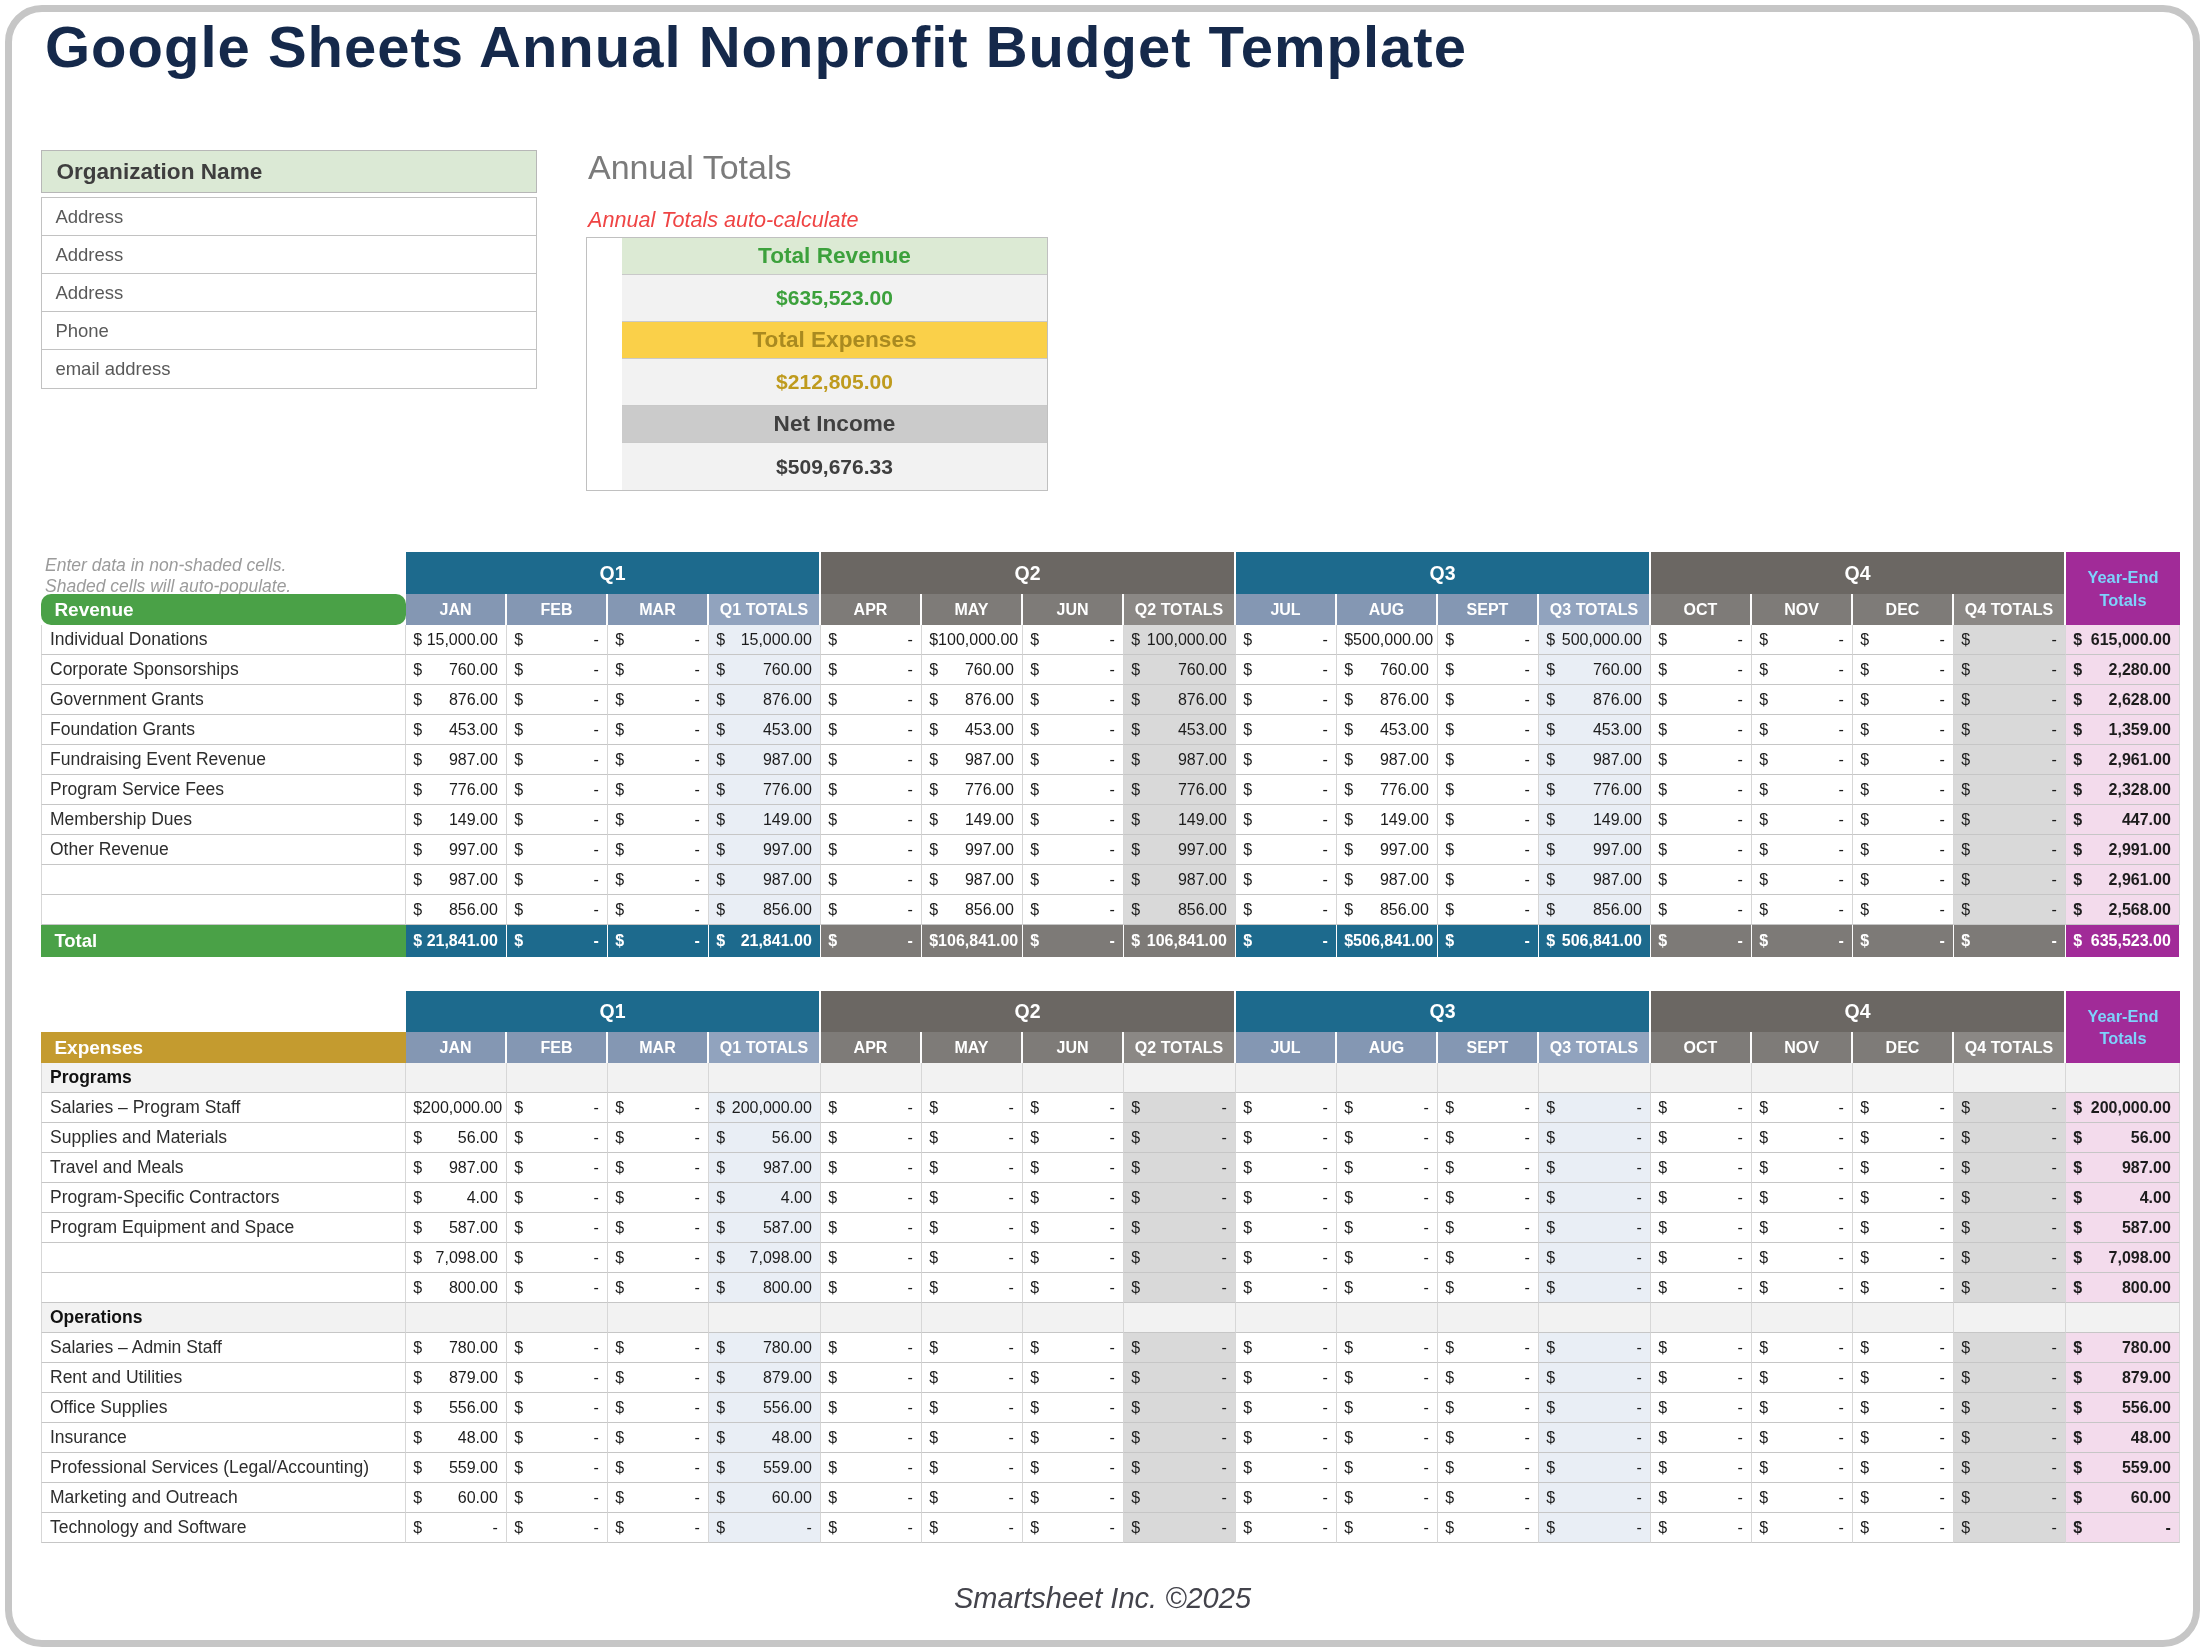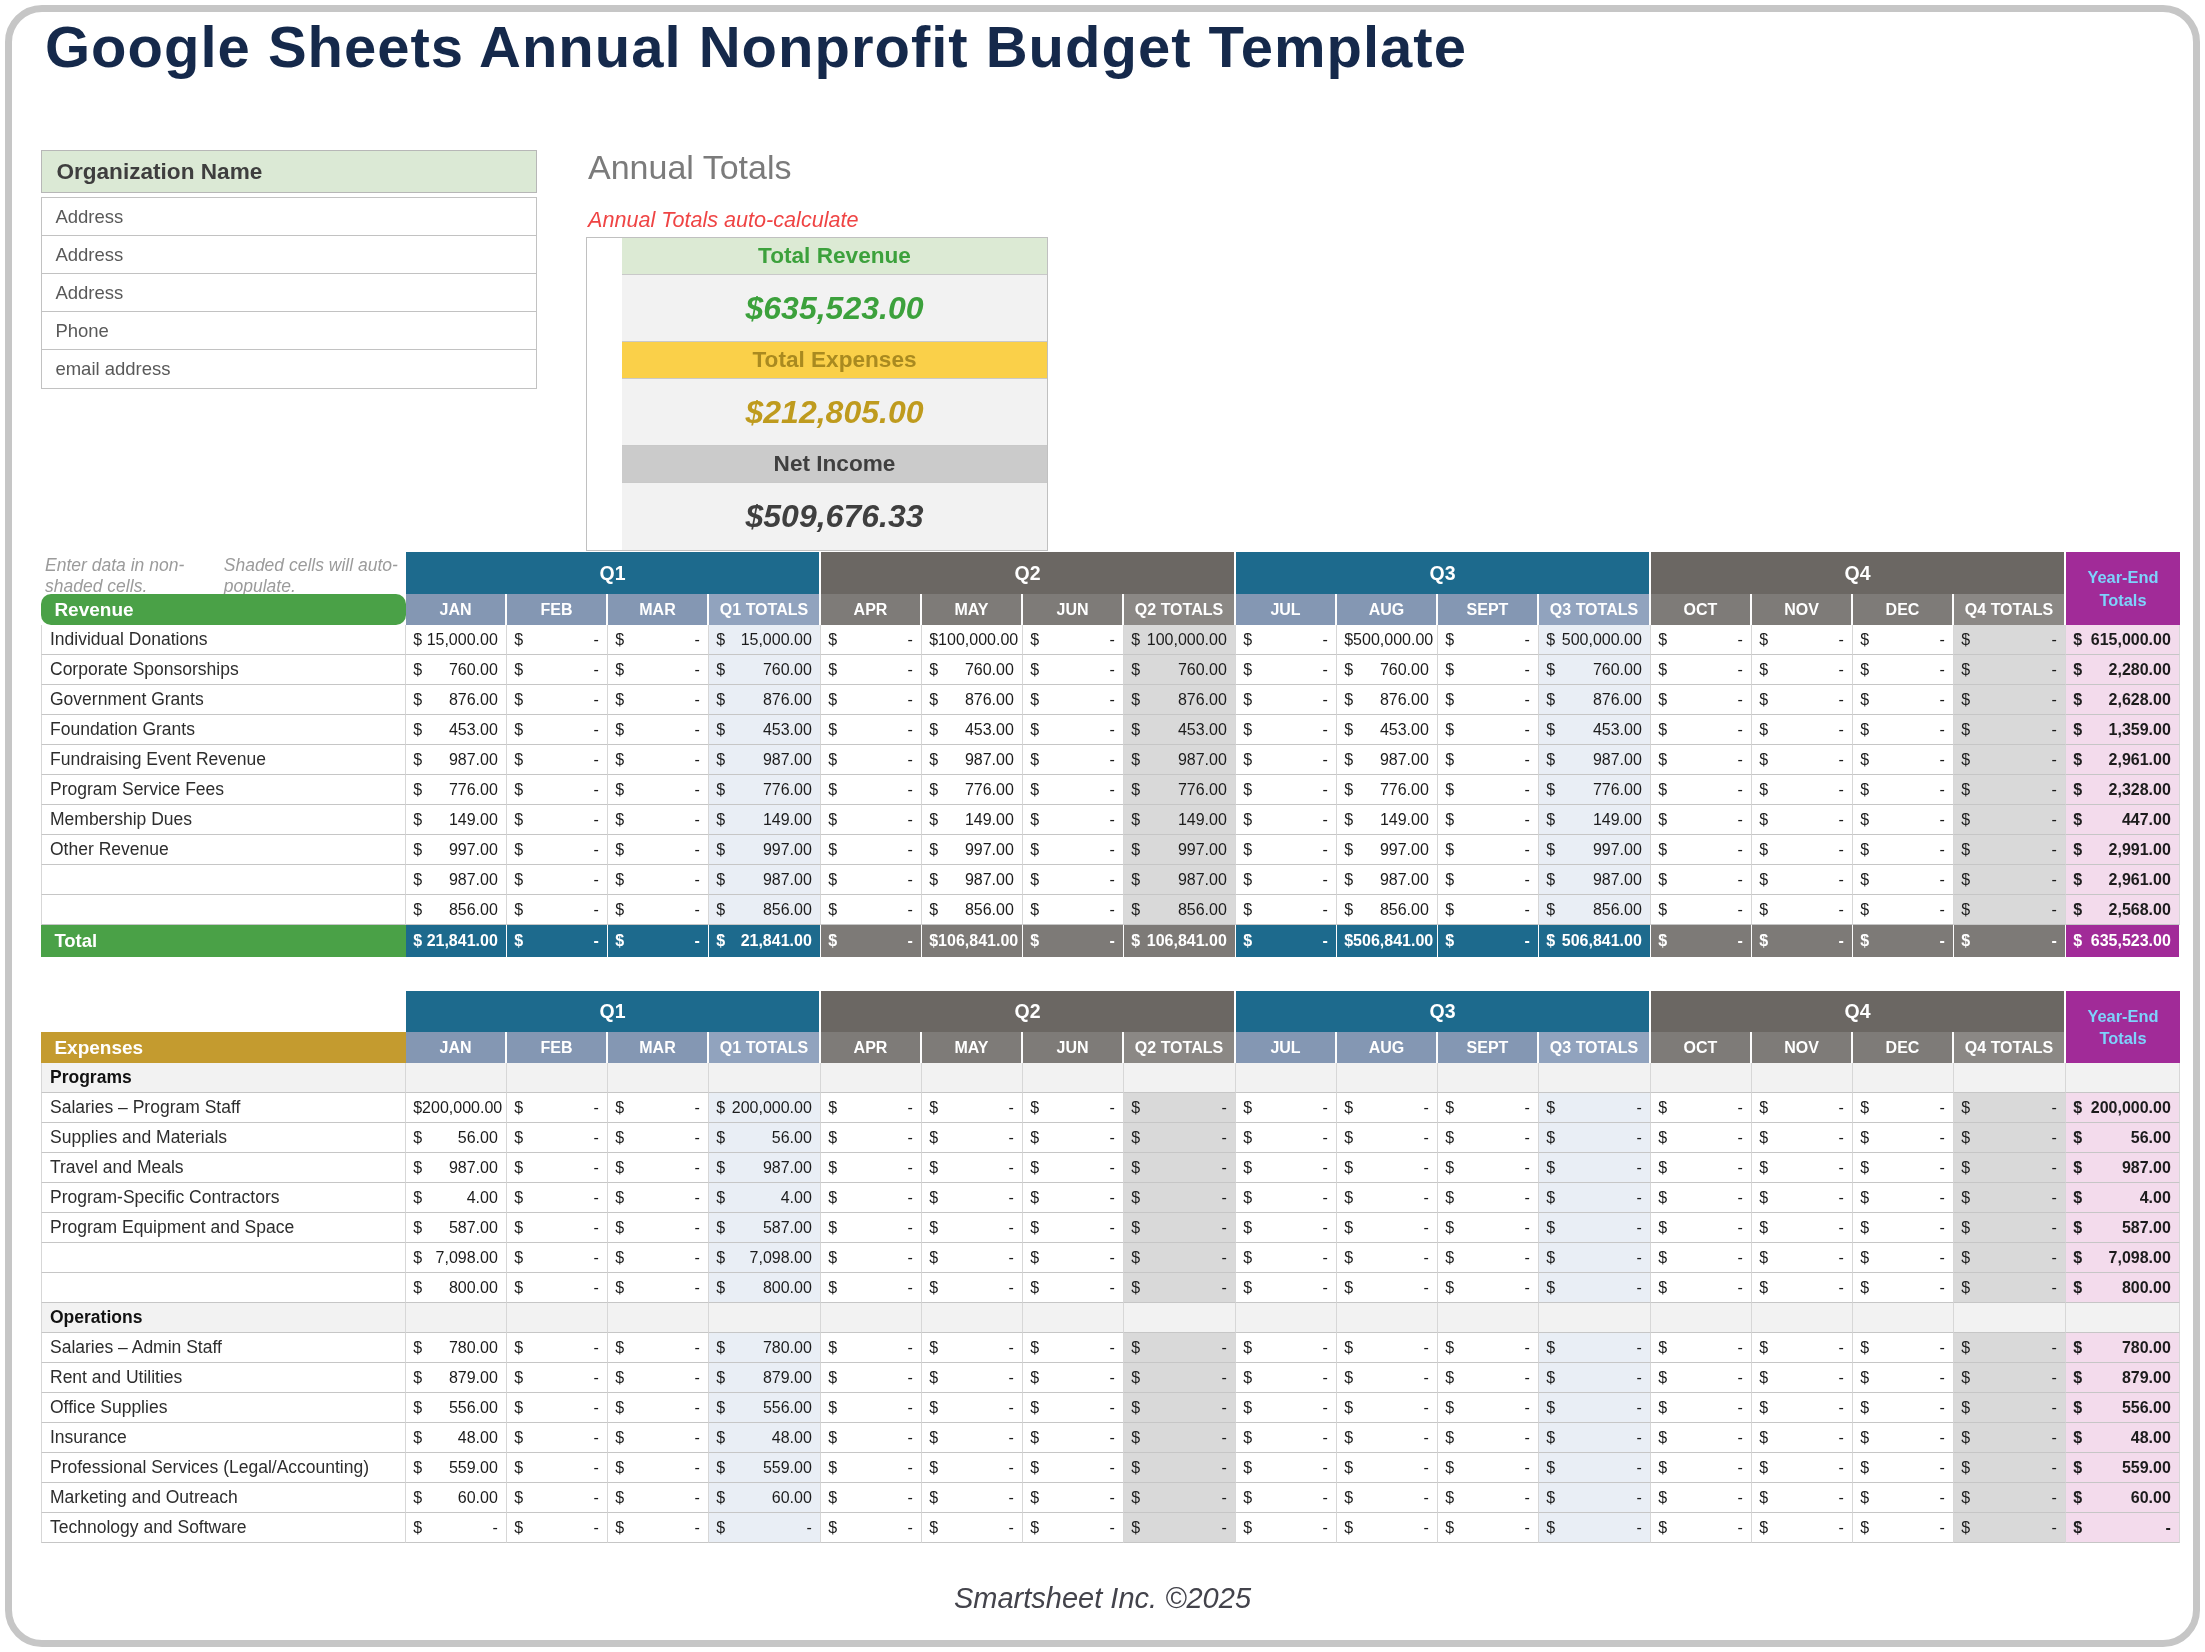--- a/index.html
+++ b/index.html
@@ -28,39 +28,39 @@
             display:flex; align-items:center; padding-left:13.4px;
             font-size:18.5px; color:#595959; }
   .org-row:last-child{ border-bottom:none; }
 
   
   .annual-heading{ position:absolute; left:588px; top:148px; font-size:34px; color:#7b7b7b; }
   .annual-note{ position:absolute; left:588px; top:207px; font-size:21.6px; font-style:italic; color:#ef4444; }
   .annual-box{ position:absolute; left:586px; top:237px; width:462px; border:1px solid #c0c0c0;padding-left:35px; }
   .an-head{ height:37px; display:flex; align-items:center; justify-content:center;
             font-size:22.6px; font-weight:bold; border-bottom:1px solid #c9c9c9; }
-  .an-val{ height:67px; display:flex; align-items:center; justify-content:center;
-           font-size:32px; font-weight:bold; background:#f2f2f2; border-bottom:1px solid #c9c9c9;font-style:italic; }
+  .an-val{ height:47px; display:flex; align-items:center; justify-content:center;
+           font-size:21px; font-weight:bold; background:#f2f2f2; border-bottom:1px solid #c9c9c9; }
   .an-head.rev{ background:#dcead4; color:#3ca13c; }
   .an-val.rev{ color:#3ca13c; }
   .an-head.exp{ background:#fad049; color:#a98a20; }
   .an-val.exp{ color:#bf9b1e; }
   .an-head.net{ background:#cbcbcb; color:#3f3f3f; }
   .an-val.net{ color:#3f3f3f; border-bottom:none; }
 
   
   .budget-table{ position:absolute; left:41px; display:grid; background:#fff;
     grid-template-columns:365px 101px 101px 101px 112px 101px 101px 101px 112px
                           101px 101px 101px 112px 101px 101px 101px 112px 114px; }
   #revenue-table{ top:552px; grid-template-rows:42px 31px repeat(10,30px) 32px; }
   #expenses-table{ top:991px; grid-template-rows:41px 31px repeat(16,30px); }
 
   .cell{ display:flex; align-items:center; border-right:1px solid #d7d7d7;
          border-bottom:1px solid #c6c6c6; background:#fff; }
-  .band-notes{ border:none; background:transparent; flex-direction:row;
+  .band-notes{ border:none; background:transparent; flex-direction:column;
                align-items:flex-start; justify-content:flex-start; padding:3.1px 0 0 4.1px; }
   .note-line{ font-style:italic; color:#9b9b9b; font-size:17.5px; line-height:20.6px; }
   .qband{ justify-content:center; color:#fff; font-weight:bold; font-size:19.5px;
           border-right:2.6px solid #fff; border-bottom:none; }
   .qband.teal{ background:var(--teal); } .qband.gray{ background:var(--quarter-gray); }
   .ye-head{ background:var(--magenta); color:#7dd3fc; font-weight:bold; font-size:16.4px;
             justify-content:center; text-align:center; padding:0 17.5px; line-height:1.35;
             border-right:none; border-bottom:none; }
   .mhead{ justify-content:center; color:#fff; font-weight:bold; font-size:16px;
           border-right:2.1px solid #fdfdfd; border-bottom:none; }

